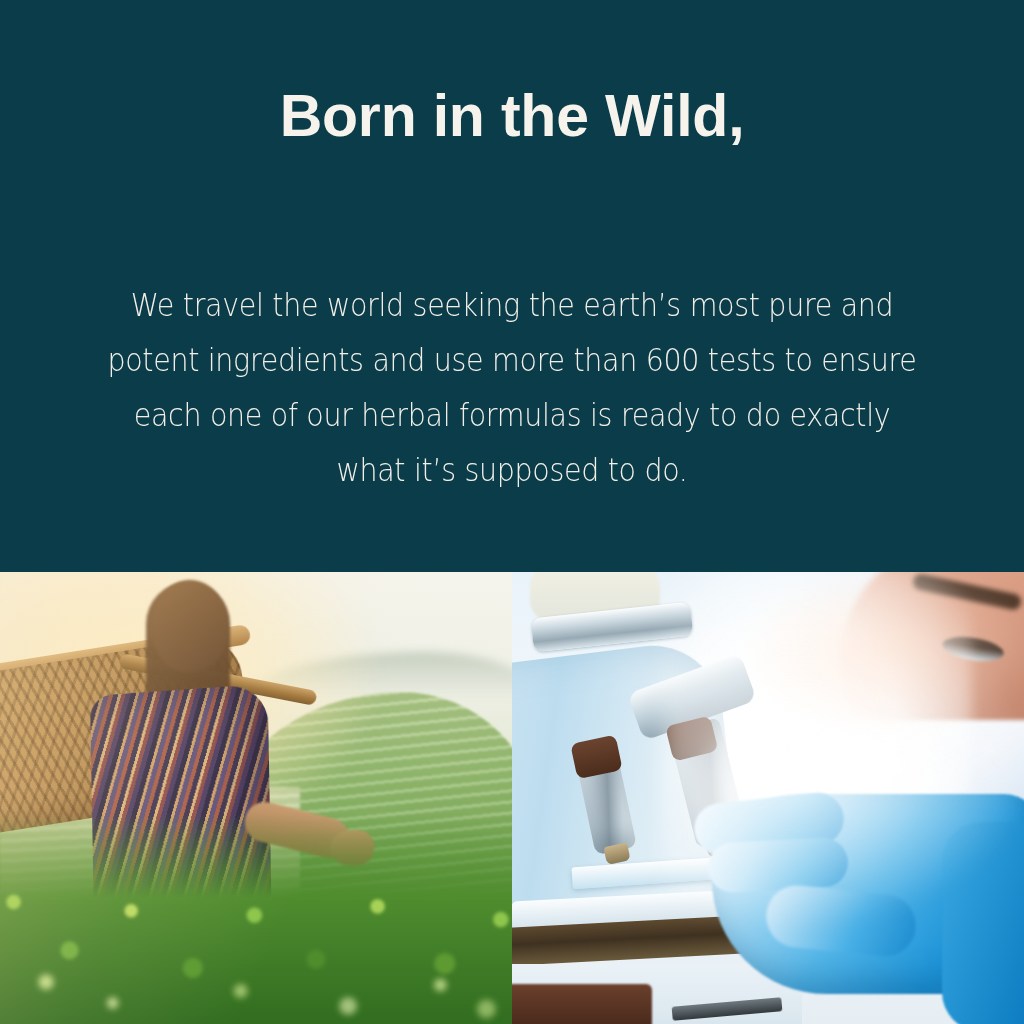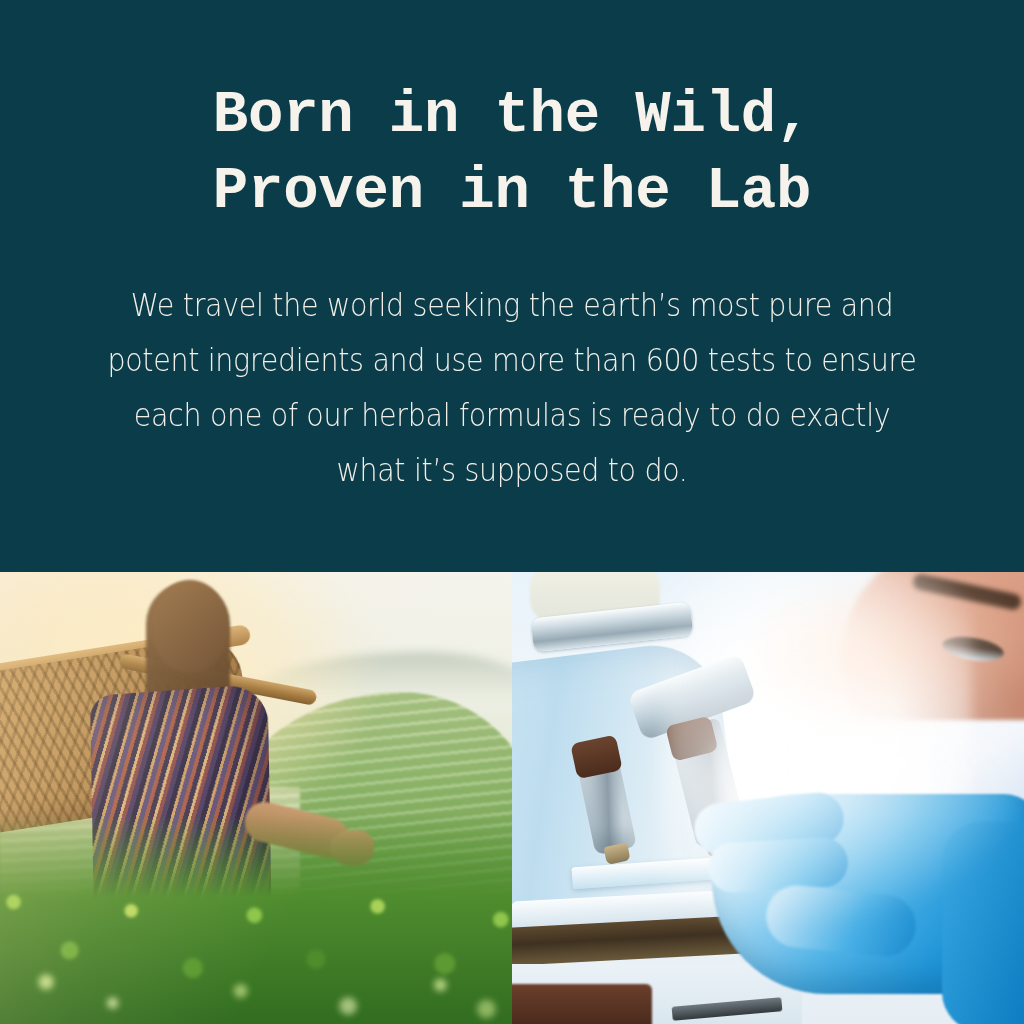--- a/index.html
+++ b/index.html
@@ -12,21 +12,21 @@
 
   
   .band{
     position:absolute;left:0;top:0;width:1024px;height:572px;
     background:#0A3C49;
     box-sizing:border-box;
   }
   .headline{
     position:absolute;left:0;top:78px;width:1024px;
     text-align:center;
-    font-family:Liberation Mono, monospace;
+    font-family:Liberation Sans, sans-serif;
     font-weight:bold;
     font-size:59px;
     line-height:76px;
     letter-spacing:-0.2px;
     color:#F6F3ED;
     margin:0;
   }
   .headline .hl-line{display:block;}
 
   .subcopy{
@@ -383,21 +383,20 @@
 </style>
 </head>
 <body>
 
 <div class="poster">
 
   <div class="band">
 
     <h1 class="headline">
       <span class="hl-line">Born in the Wild,</span>
-      <span class="hl-line">Proven in the Lab</span>
     </h1>
 
     <p class="subcopy">We travel the world seeking the earth’s most pure and potent ingredients and use more than 600 tests to ensure each one of our herbal formulas is ready to do exactly what it’s supposed to do.</p>
   </div>
 
   <div class="photos">
 
     <div class="photo tea">
       <div class="sky"></div>
       <div class="ridge"></div>

